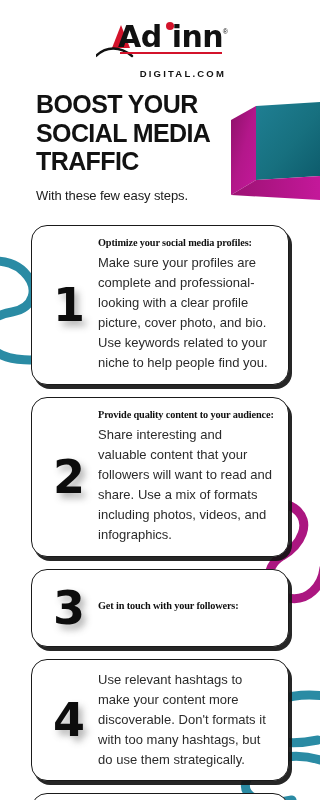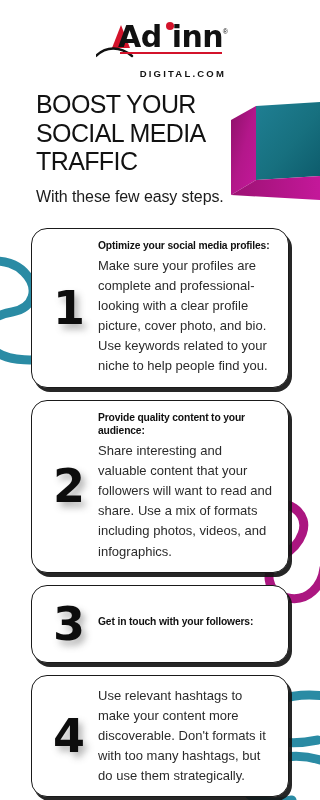--- a/index.html
+++ b/index.html
@@ -60,31 +60,31 @@
     position:absolute; left:26px; right:0; top:48px;
     font-family:"Liberation Sans", sans-serif;
     font-weight:bold; font-size:9.5px; letter-spacing:2.2px;
     color:#111; text-align:right;
   }
 
   
   .headline-block { position:relative; z-index:3; padding:22px 0 0 36px; }
   .headline {
     font-family:"Liberation Sans", sans-serif;
-    font-weight:normal;
+    font-weight:bold;
     font-size:25px;
     line-height:1.14;
     letter-spacing:-0.6px;
     color:#121212;
     max-width:205px;
   }
   .subhead {
     margin-top:12px;
     font-family:"Liberation Sans", sans-serif;
-    font-size:16px;
+    font-size:13px;
     color:#1b1b1b;
     letter-spacing:-0.1px;
   }
 
   
   .cards { position:relative; z-index:2; margin-top:22px; }
   .card {
     position:relative;
     margin:0 auto 12px auto;
     width:258px;
@@ -104,21 +104,21 @@
     font-weight:bold;
     font-size:46px;
     line-height:1;
     color:#0d0d0d;
     text-shadow:4px 5px 7px rgba(90,90,90,0.45);
     letter-spacing:-2px;
     user-select:none;
   }
   .card-body { flex:1 1 auto; padding-left:2px; padding-right:2px; }
   .card-title {
-    font-family:Liberation Sans, sans-serif;
+    font-family:Liberation Serif, serif;
     font-weight:bold;
     font-size:10.3px;
     line-height:1.28;
     color:#101010;
     letter-spacing:-0.15px;
     margin-bottom:4px;
   }
   .card-text {
     font-family:"Liberation Sans", sans-serif;
     font-size:13px;

